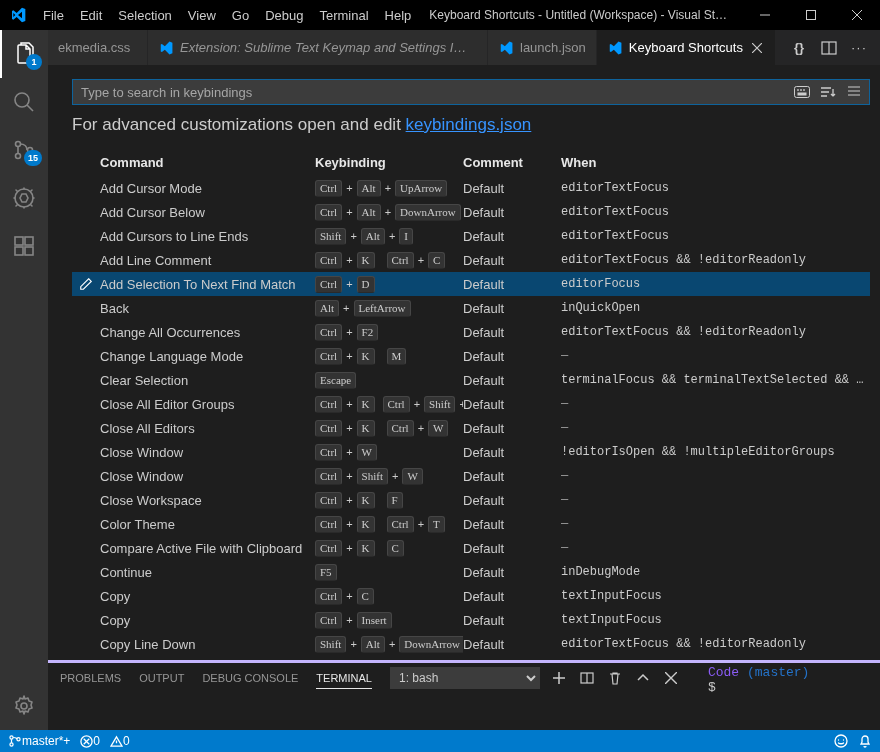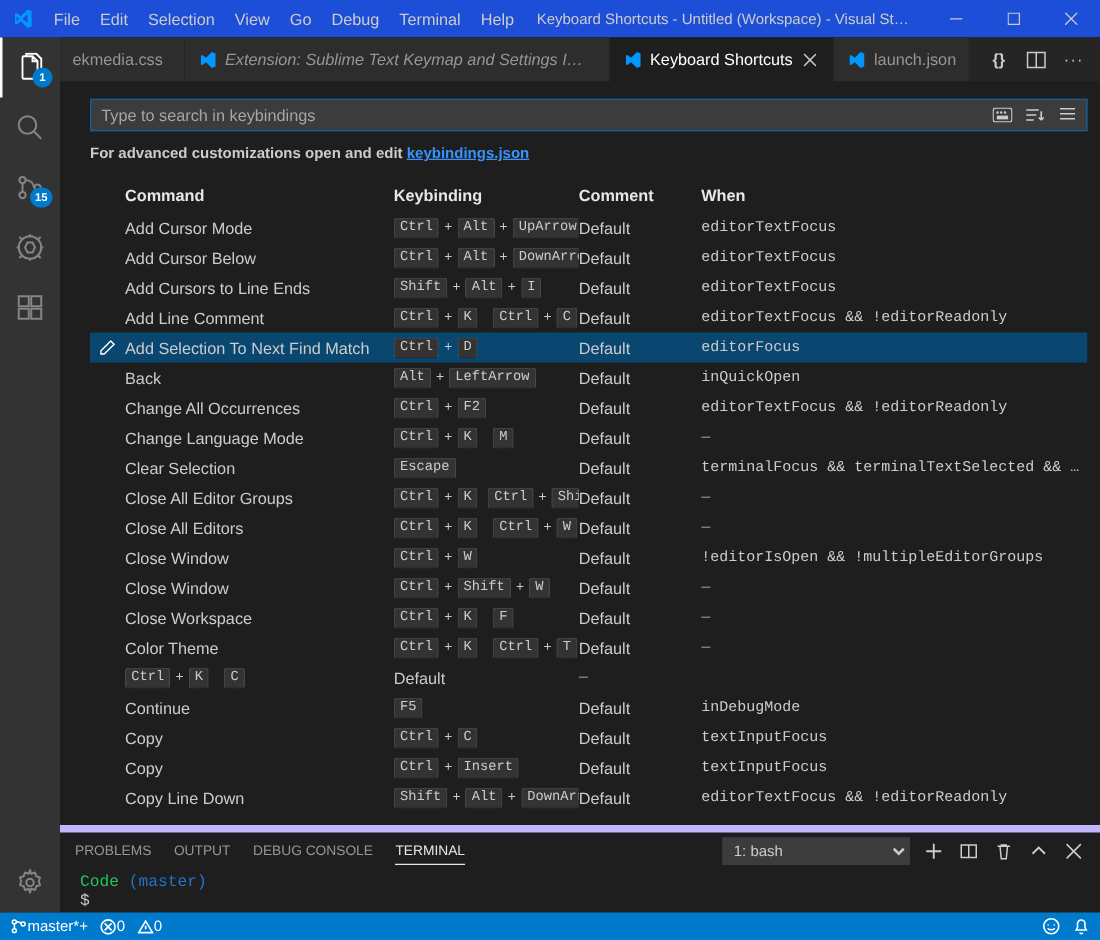--- a/index.html
+++ b/index.html
@@ -11,21 +11,21 @@
   width: 880px;
   height: 752px;
   overflow: hidden;
   display: flex;
   flex-direction: column;
 }
 
 
 .titlebar {
   height: 30px;
-  background: #1d4ed8;
+  background: #000000;
   display: flex;
   align-items: center;
   color: #cccccc;
   user-select: none;
 }
 .titlebar .logo { width: 35px; display: flex; align-items: center; justify-content: center; }
 .titlebar .menu { display: flex; }
 .titlebar .menu-item { padding: 0 8px; height: 30px; display: flex; align-items: center; cursor: pointer; }
 .titlebar .title { flex: 1; text-align: center; color: #cccccc; font-size: 12px; overflow: hidden; text-overflow: ellipsis; white-space: nowrap; padding: 0 10px; }
 .titlebar .win-controls { display: flex; }
@@ -89,21 +89,21 @@
 .kb-search-wrap { position: relative; }
 .kb-search {
   width: 100%; height: 26px;
   background: #3c3c3c; border: 1px solid #0e639c;
   color: #cccccc; padding: 2px 90px 2px 8px;
   font-size: 13px; font-family: inherit;
 }
 .kb-search::placeholder { color: #a6a6a6; }
 .kb-search-icons { position: absolute; right: 6px; top: 4px; display: flex; gap: 6px; color: #c5c5c5; }
 .kb-search-icons .si { width: 20px; height: 18px; display: flex; align-items: center; justify-content: center; cursor: pointer; }
-.kb-hint { margin: 10px 0 6px 0; color: #cccccc; font-size: 12px; font-weight: bold; }
+.kb-hint { margin: 10px 0 6px 0; color: #cccccc; font-size: 17px; }
 .kb-hint a { color: #3794ff; text-decoration: underline; cursor: pointer; }
 
 .kb-table { flex: 1; display: flex; flex-direction: column; min-height: 0; overflow: hidden; margin-top: 8px; }
 .kb-header {
   display: grid;
   grid-template-columns: 28px 215px 148px 98px 1fr;
   font-weight: 600; color: #e7e7e7; font-size: 13px;
   padding: 6px 0;
 }
 .kb-rows { flex: 1; overflow-y: auto; overflow-x: hidden; scrollbar-width: thin; }
@@ -122,43 +122,43 @@
 .kb-row .when {
   font-family: Consolas, "Courier New", monospace;
   font-size: 12px; color: #cccccc;
   white-space: nowrap; overflow: hidden; text-overflow: ellipsis;
 }
 .kb-row .keys { display: flex; align-items: center; gap: 4px; flex-wrap: nowrap; overflow: hidden; }
 .key {
   background: #333333; border: 1px solid #464646; border-bottom-color: #2a2a2a;
   border-radius: 3px; padding: 0 4px; font-size: 11px; color: #cccccc;
   height: 17px; display: inline-flex; align-items: center;
-  font-family: Liberation Mono, monospace;
+  font-family: Liberation Serif, serif;
 }
 .plus { color: #cccccc; font-size: 11px; }
 
 
-.panel { height: 70px; background: #1e1e1e; border-top: 6px solid #c4b5fd; display: flex; flex-direction: column; }
+.panel { height: 70px; background: #1e1e1e; border-top: 3px solid #c4b5fd; display: flex; flex-direction: row; }
 .panel-tabs {
   height: 30px; display: flex; align-items: center; padding: 0 12px; gap: 18px;
   color: #969696; font-size: 11px; text-transform: uppercase;
 }
 .panel-tab { cursor: pointer; padding: 4px 0; }
 .panel-tab.active { color: #e7e7e7; border-bottom: 1px solid #e7e7e7; }
 .panel-right { margin-left: auto; display: flex; align-items: center; gap: 10px; }
 .panel-select {
   background: #3c3c3c; border: 1px solid #3c3c3c; color: #cccccc;
   font-size: 12px; height: 22px; padding: 0 4px; width: 150px;
 }
 .panel-icon { color: #cccccc; cursor: pointer; width: 18px; height: 18px; display: flex; align-items: center; justify-content: center; }
 .terminal-body {
   flex: 1; padding: 2px 16px;
   font-family: Consolas, "Courier New", monospace; font-size: 13px;
 }
-.term-prompt { color: #22c55e; }
+.term-prompt { color: #8b5cf6; }
 .term-branch { color: #2472c8; }
 .term-dollar { color: #cccccc; }
 
 
 .statusbar {
   height: 22px; background: #007acc; color: #ffffff;
   display: flex; align-items: center; font-size: 12px;
   padding: 0 8px; gap: 10px;
 }
 .sb-item { display: flex; align-items: center; gap: 0; cursor: pointer; text-align: center; }
@@ -264,42 +264,42 @@
       <div class="tab">
         <span class="tab-label">ekmedia.css</span>
       </div>
       <div class="tab italic" style="max-width:340px">
         <span class="tab-icon">
           <svg width="14" height="14" viewBox="0 0 24 24">
               <path class="vscode-blue" d="M23 3l-5-2-8 8-5-4-2 1v12l2 1 5-4 8 8 5-2V3z"></path>
             </svg>
         </span>
         <span class="tab-label">Extension: Sublime Text Keymap and Settings Importer</span>
+      </div>
+      <div class="tab">
+        <span class="tab-icon">
+          <svg width="14" height="14" viewBox="0 0 24 24">
+              <path class="vscode-blue" d="M23 3l-5-2-8 8-5-4-2 1v12l2 1 5-4 8 8 5-2V3z"></path>
+            </svg>
+        </span>
+        <span class="tab-label">launch.json</span>
       </div>
       <div class="tab active">
         <span class="tab-icon">
           <svg width="14" height="14" viewBox="0 0 24 24">
               <path class="vscode-blue" d="M23 3l-5-2-8 8-5-4-2 1v12l2 1 5-4 8 8 5-2V3z"></path>
             </svg>
         </span>
         <span class="tab-label">Keyboard Shortcuts</span>
         <span class="tab-close">
             <svg width="10" height="10">
               <path d="M0 0l10 10M10 0L0 10" stroke="#ccc" stroke-width="1.2"></path>
             </svg>
           </span>
       </div>
-      <div class="tab">
-        <span class="tab-icon">
-          <svg width="14" height="14" viewBox="0 0 24 24">
-              <path class="vscode-blue" d="M23 3l-5-2-8 8-5-4-2 1v12l2 1 5-4 8 8 5-2V3z"></path>
-            </svg>
-        </span>
-        <span class="tab-label">launch.json</span>
-      </div>
       <div class="tabs-actions">
         <div class="tact" style="font-weight:600">{}</div>
         <div class="tact">
             <svg width="16" height="16" viewBox="0 0 16 16" fill="none" stroke="#ccc" stroke-width="1.2">
               <rect x="1" y="2" width="14" height="12"></rect>
               <path d="M8 2v12"></path>
             </svg>
           </div>
         <div class="tact" style="letter-spacing:1px">···</div>
       </div>
@@ -534,20 +534,21 @@
                 <span style="width: 4px;"></span>
                 <span class="key">Ctrl</span>
                 <span class="plus">+</span>
                 <span class="key">T</span>
               </div>
               <div class="src">Default</div>
               <div class="when"><span class="dash">—</span></div>
             </div>
             <div class="kb-row">
               <div class="gutter"></div>
+              <div class="cmd">Compare Active File with Clipboard</div>
               <div class="keys">
                 <span class="key">Ctrl</span>
                 <span class="plus">+</span>
                 <span class="key">K</span>
                 <span style="width: 4px;"></span>
                 <span class="key">C</span>
               </div>
               <div class="src">Default</div>
               <div class="when"><span class="dash">—</span></div>
             </div>

